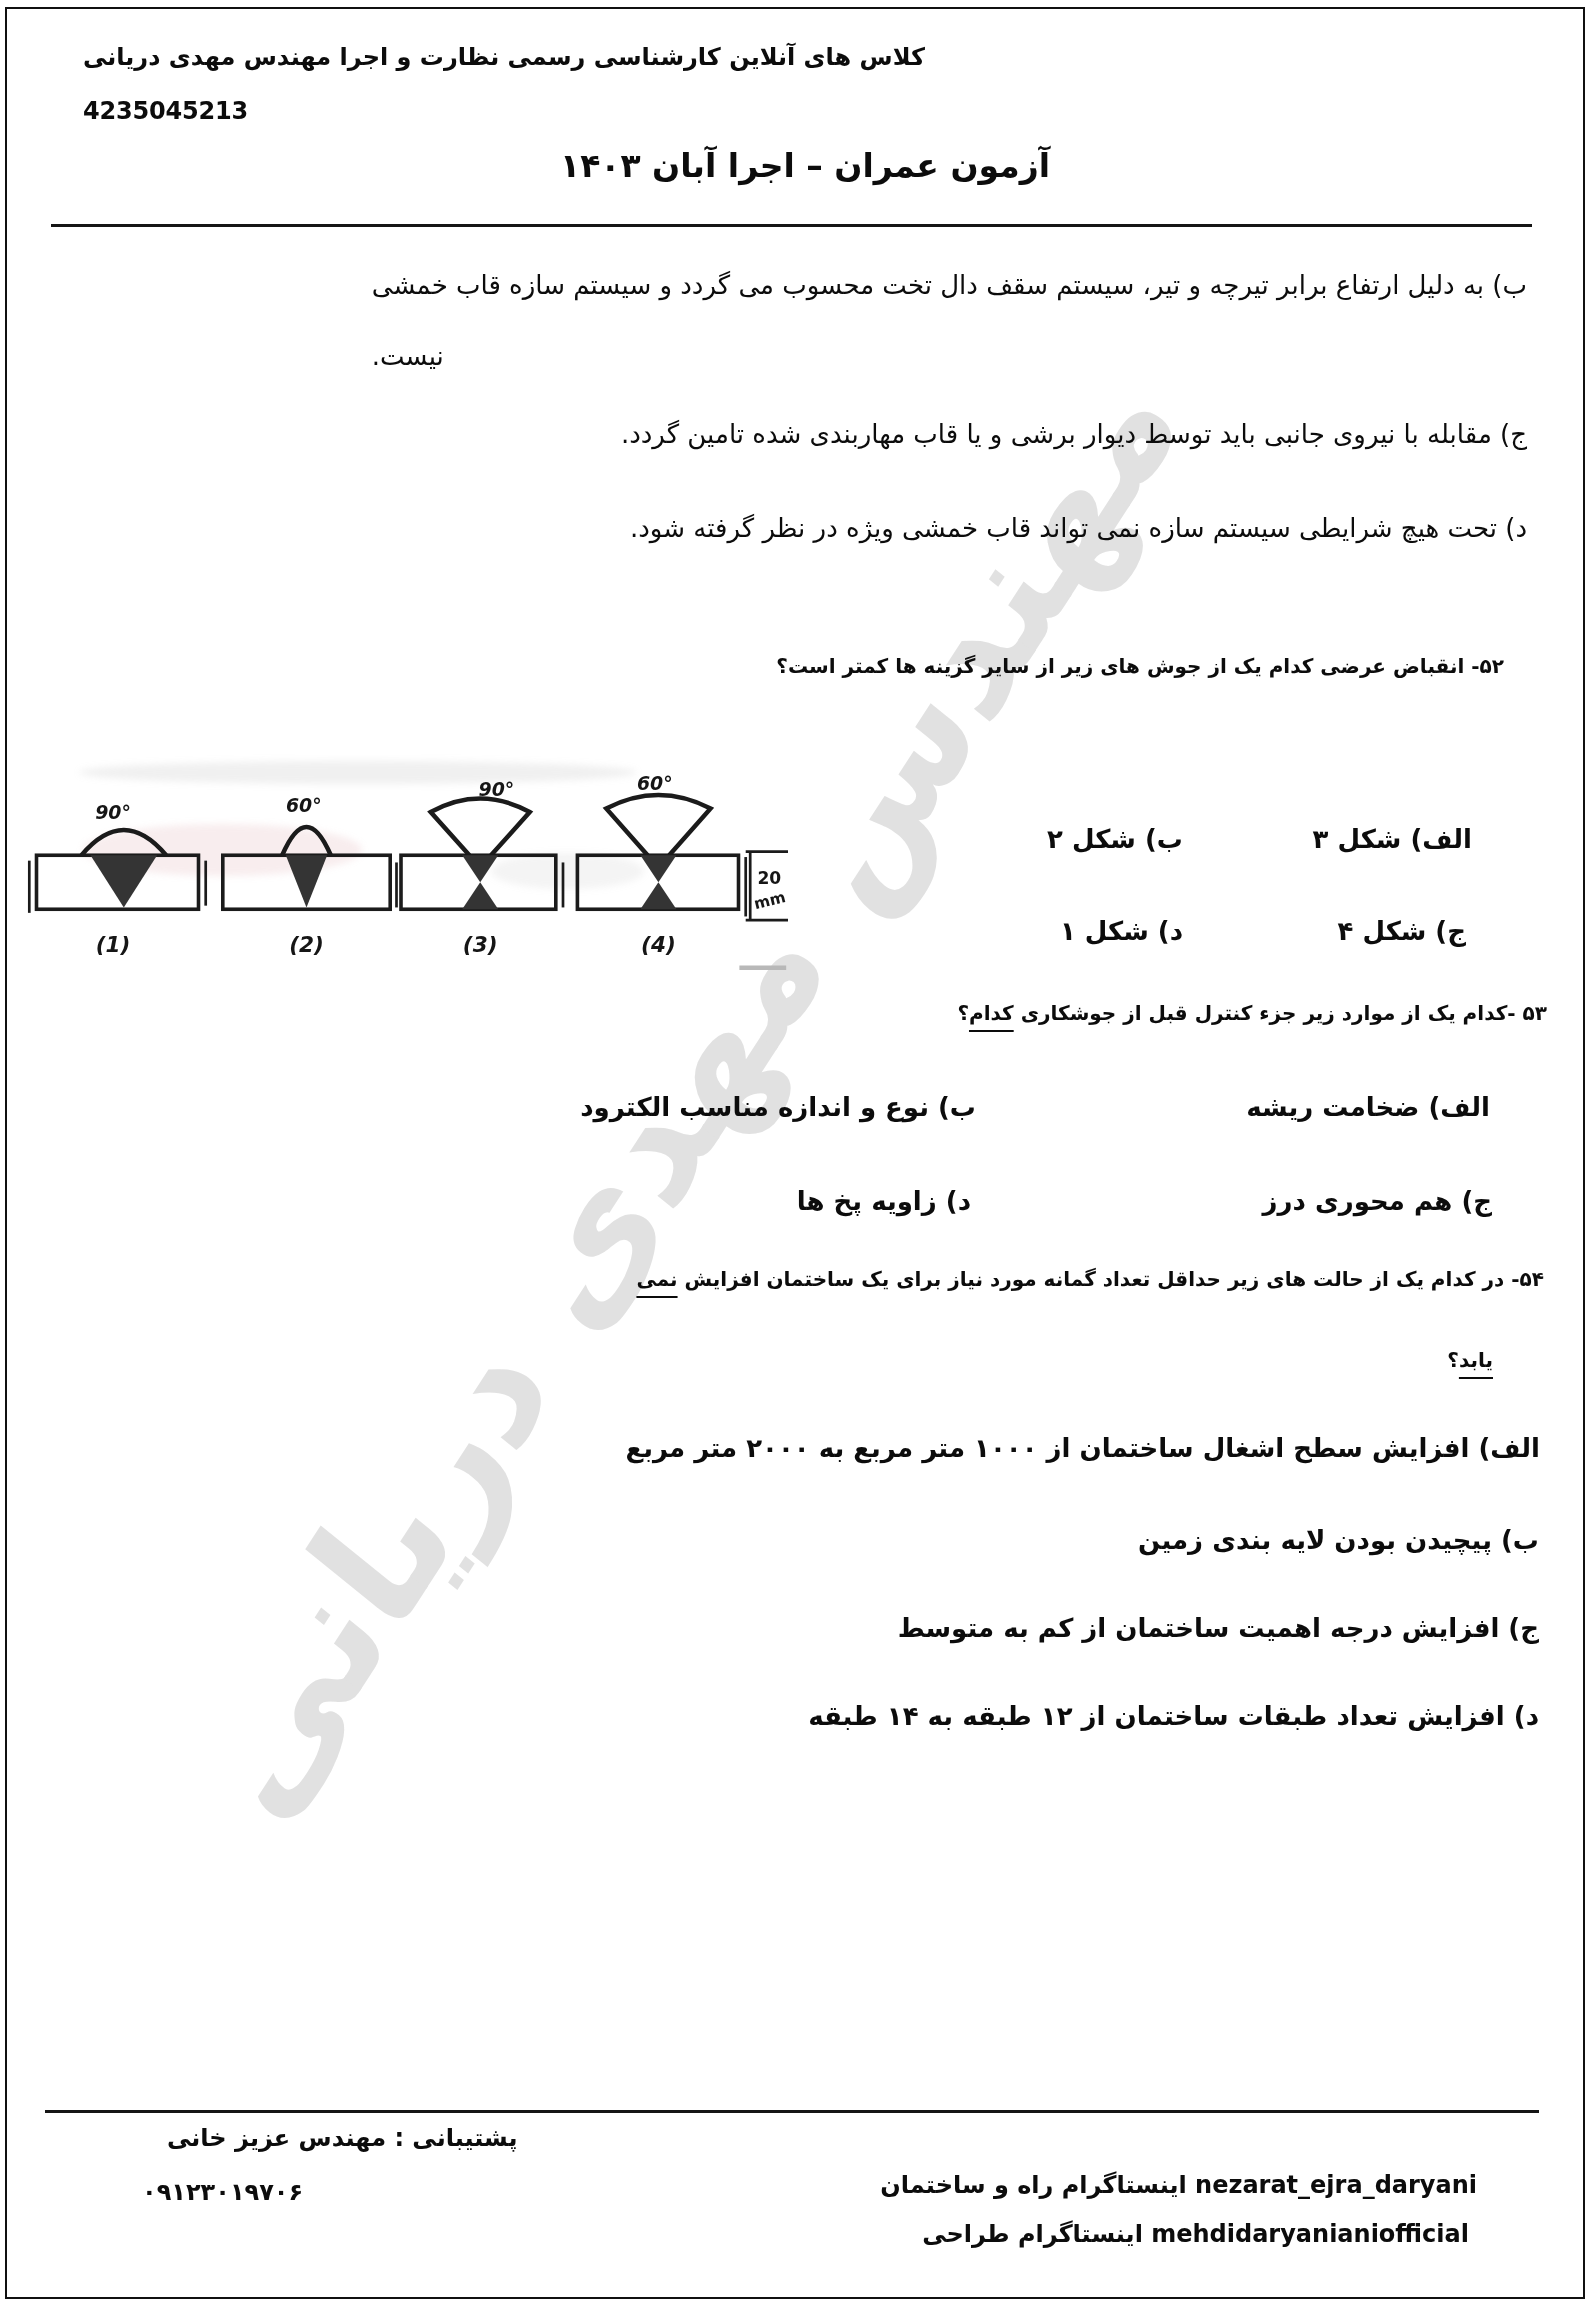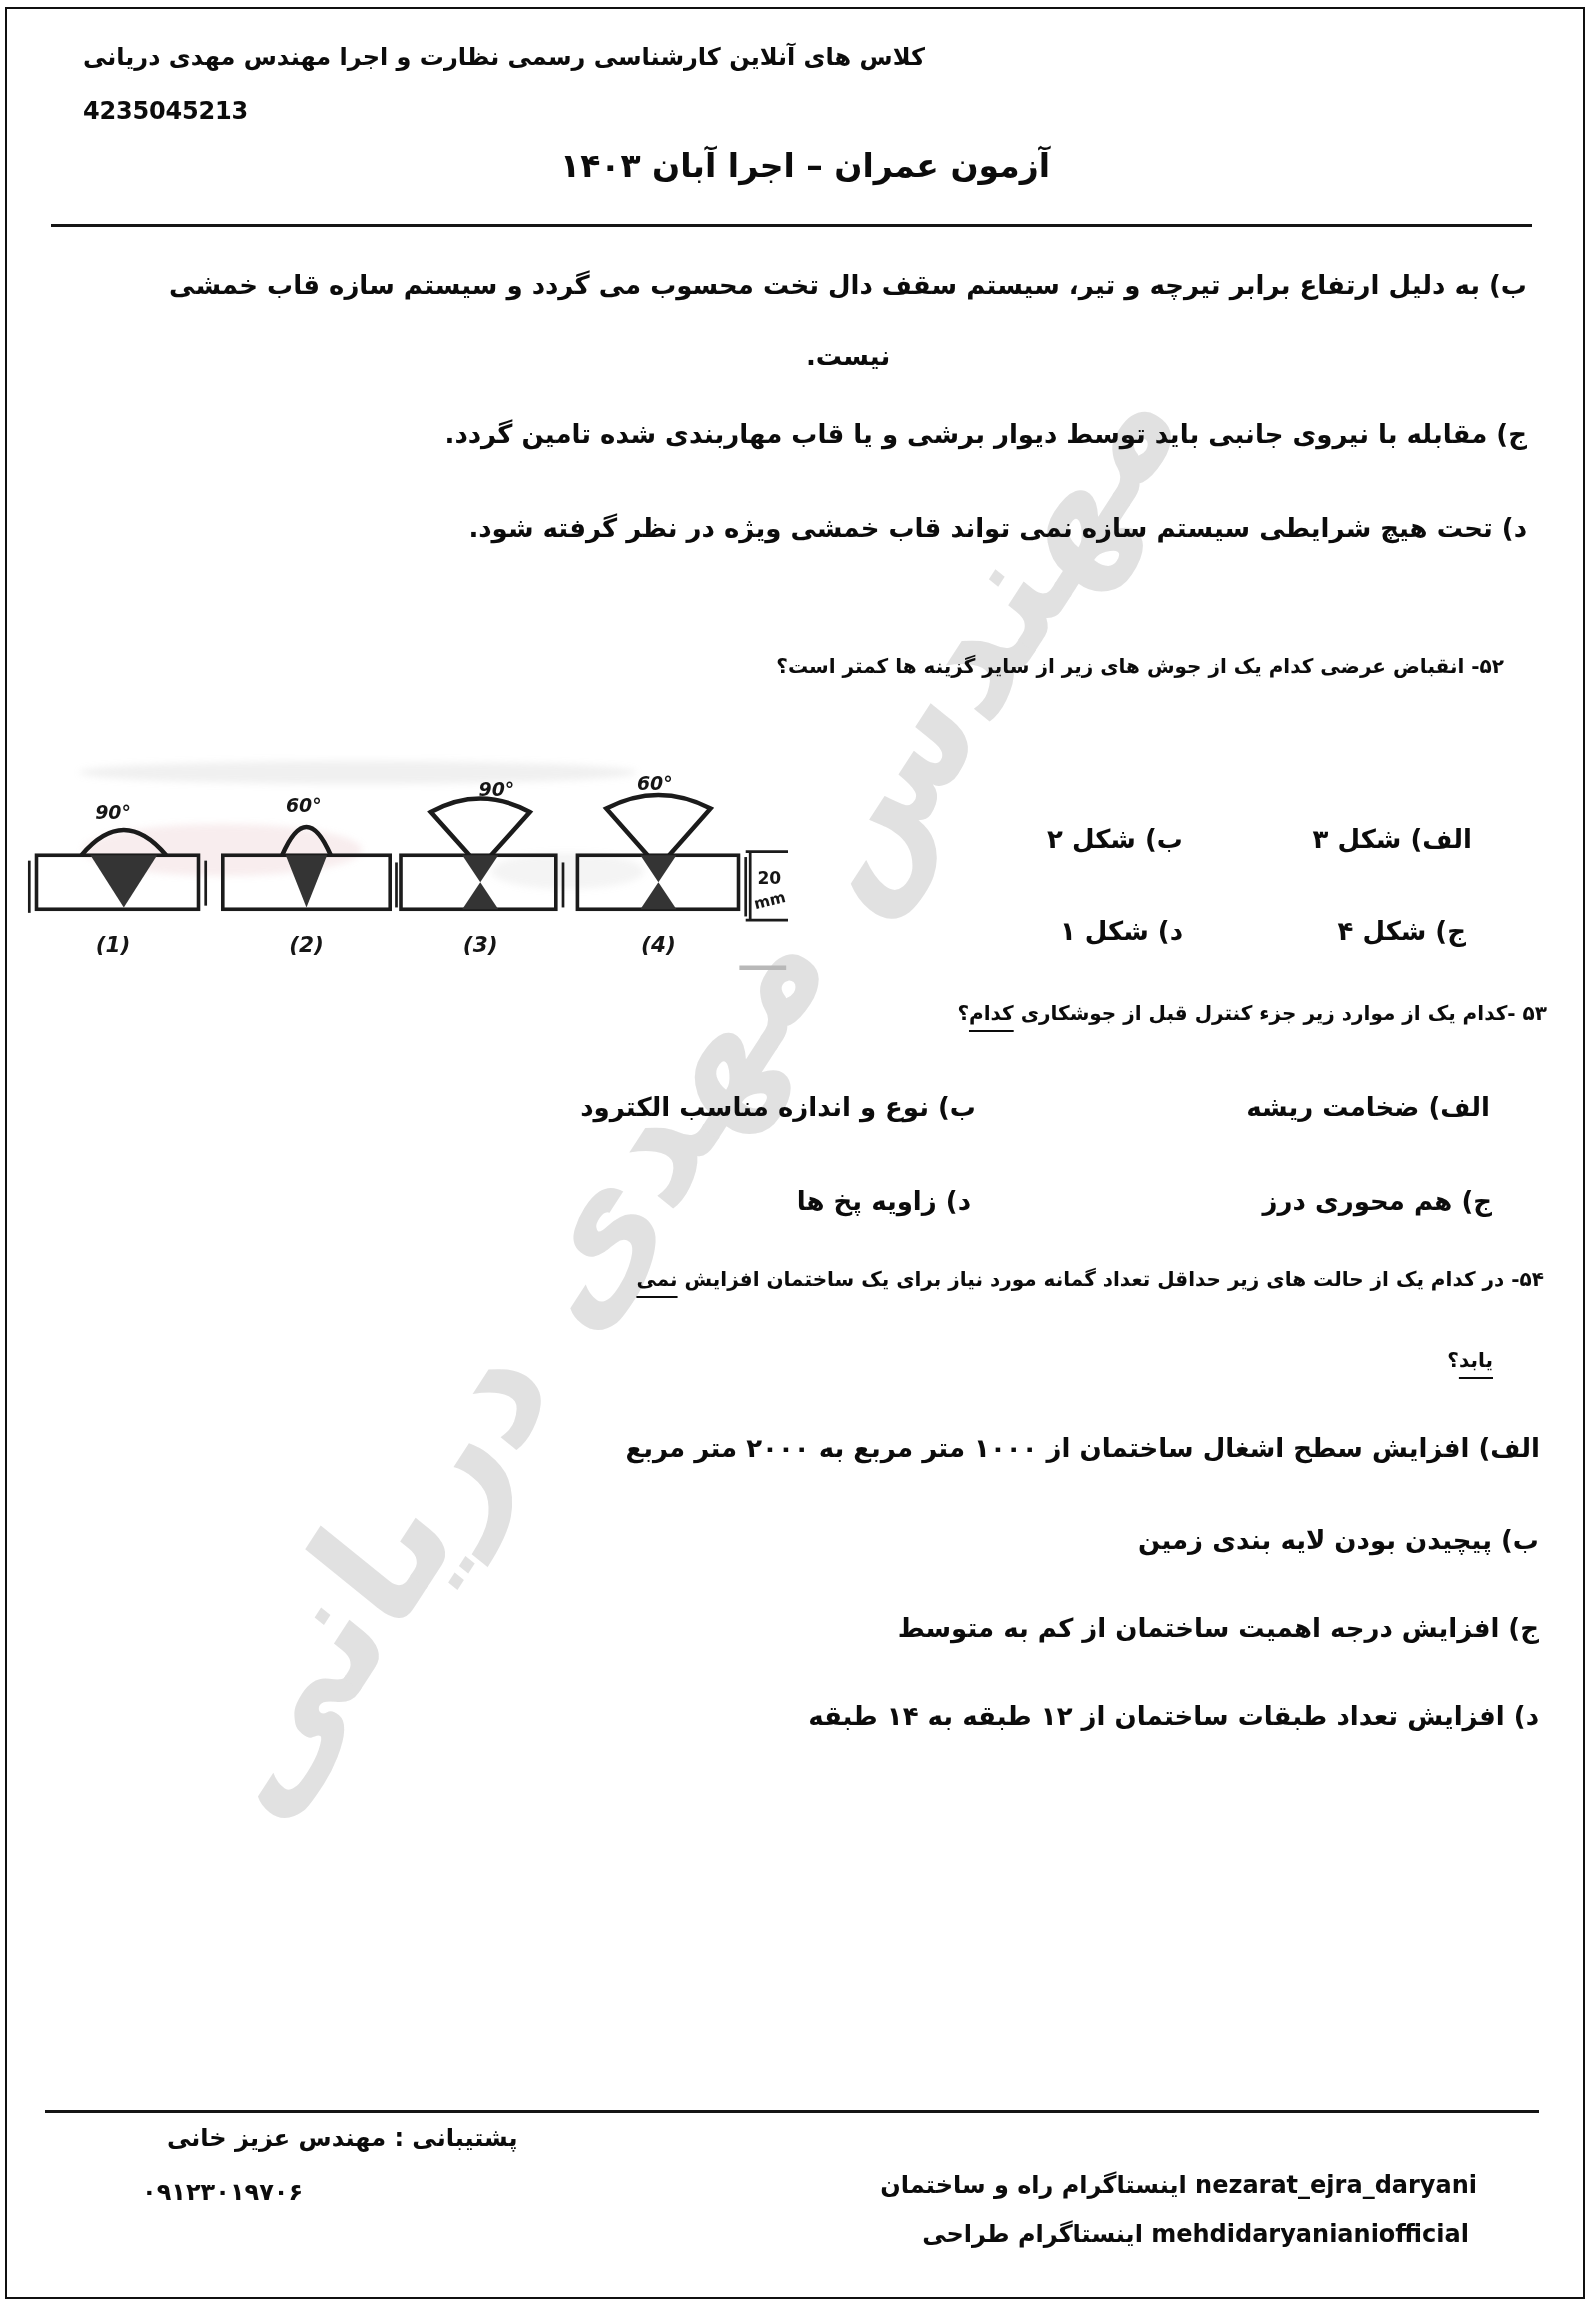--- a/index.html
+++ b/index.html
@@ -5,21 +5,21 @@
   html,body{margin:0;padding:0;background:#ffffff;}
   body{width:1590px;height:2304px;position:relative;overflow:hidden;
        font-family:"DejaVu Sans",sans-serif;color:#0c0c0c;}
   .page-frame{position:absolute;left:5.4px;top:7.2px;right:5.4px;bottom:5.4px;
        border:2.3px solid #101010;pointer-events:none;}
   .abs{position:absolute;white-space:nowrap;}
   .rtl{direction:rtl;unicode-bidi:embed;}
   .hdr{font-size:24px;font-weight:700;letter-spacing:-0.2px;}
   .title{font-size:33px;font-weight:700;text-align:center;left:0;right:0;margin-left:20px;}
   .hr{position:absolute;background:#151515;height:2.7px;}
-  .para{font-size:26px;font-weight:700;text-align:center;line-height:71px;}
+  .para{font-size:26px;font-weight:400;text-align:left;line-height:71px;}
   .q{font-size:20px;font-weight:700;}
   .opt{font-size:26px;font-weight:700;}
   .u{text-decoration:underline;text-decoration-thickness:2.3px;text-underline-offset:10px;}
   .watermark{position:absolute;left:684px;top:1089px;z-index:0;
        transform:translate(-50%,-50%) rotate(-57deg) skewX(-6deg);
        font-size:162px;font-weight:700;color:#c9c9c9;opacity:.55;
        white-space:nowrap;direction:rtl;font-family:"DejaVu Sans",sans-serif;}
   .content{position:relative;z-index:1;}
   .blob{position:absolute;border-radius:50%;filter:blur(3.6px);z-index:0;}
   .footer{font-size:24px;font-weight:700;}

